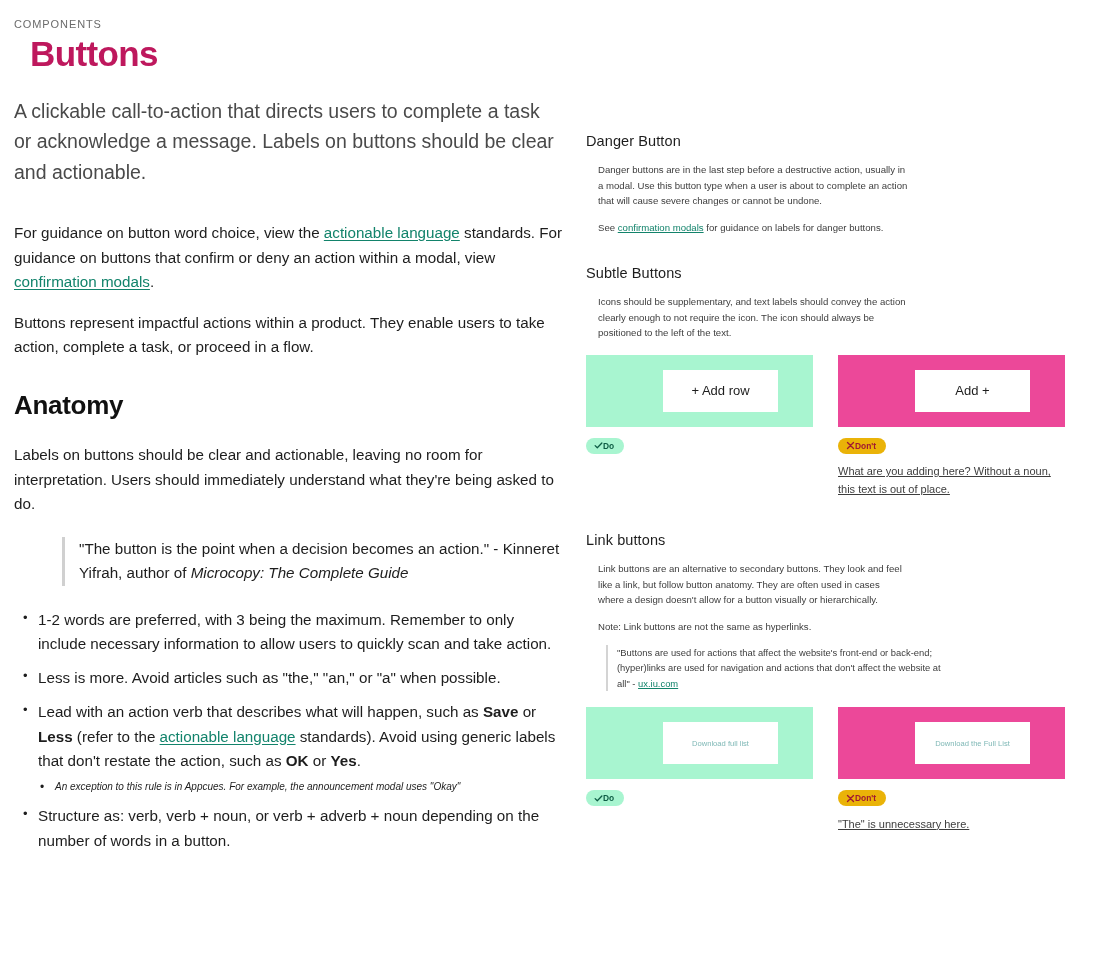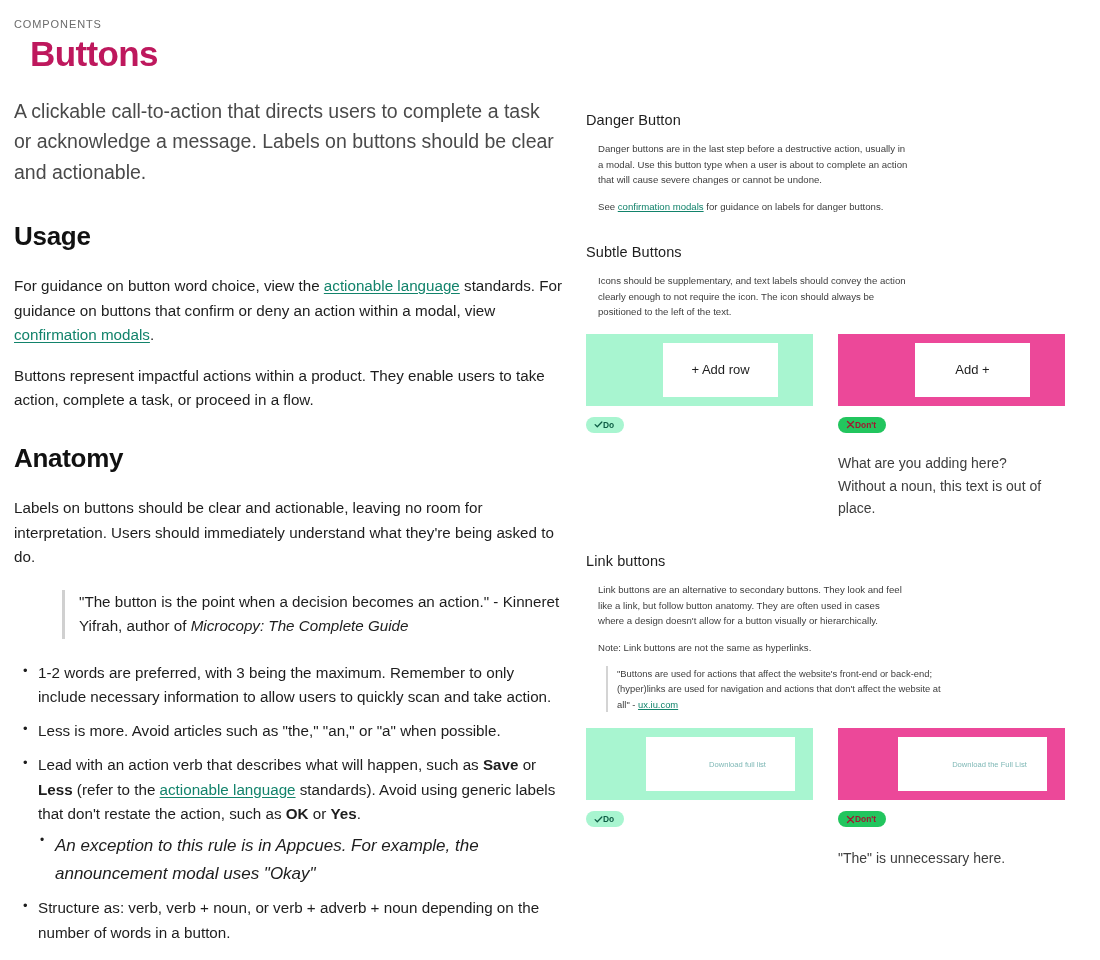--- a/index.html
+++ b/index.html
@@ -102,39 +102,39 @@
   }
   ul.rules ul.sub {
     list-style: none;
     margin: 5px 0 4px 0;
     padding: 0;
   }
   ul.rules ul.sub > li {
     position: relative;
     padding-left: 17px;
     font-style: italic;
-    font-size: 17px;
+    font-size: 10px;
     line-height: 1.62;
     margin: 0;
   }
   ul.rules ul.sub > li::before {
     content: "\2022";
     position: absolute;
     left: 2px;
     top: -1px;
     font-size: 12px;
     font-style: normal;
   }
   b, strong { font-weight: bold; }
 
   
   .right-col {
     position: absolute;
     left: 586px;
-    top: 112px;
+    top: 133px;
     width: 480px;
   }
   .r-block { margin-bottom: 30px; }
   h3.r-title {
     font-size: 14.5px;
     font-weight: 400;
     color: #1d1d1d;
     margin: 0 0 13px 0;
     letter-spacing: 0.1px;
   }
@@ -174,65 +174,64 @@
     align-items: center;
     justify-content: center;
     box-sizing: border-box;
     padding-left: 42px;
   }
   .swatch.do   { background: #a8f5d0; }
   .swatch.dont { background: #ec4899; justify-content: center; }
   .inner-btn {
     background: #ffffff;
     width: 115px;
-    height: 54px;
+    height: 42px;
     display: flex;
     align-items: center;
     justify-content: center;
     font-size: 13px;
     color: #1d1d1d;
   }
   .inner-btn.link-style {
     font-size: 7.6px;
     color: #7fb8b6;
-    padding-left: 34px;
   }
   .badge {
     display: inline-flex;
     align-items: center;
     border-radius: 20px;
     padding: 3px 10px 3px 8px;
     font-size: 8.4px;
     font-weight: bold;
     margin-top: 11px;
   }
   .badge.do   { background: #a8f5d0; color: #0d5c44; }
-  .badge.dont { background: #22c55e; color: #a01832; }
+  .badge.dont { background: #eab308; color: #a01832; }
   .badge svg { display: block; }
   .caption {
-    font-size: 14px;
+    font-size: 11px;
     line-height: 1.6;
     color: #3d3d3d;
-    margin: 19px 0 0 0;
+    margin: 9px 0 0 0;
     max-width: 218px;
+    text-decoration: underline;
   }
   .spacer-cap { visibility: hidden; }
 </style>
 </head>
 <body>
 
 <div class="page">
 
   <div class="left-col">
 
     <div class="eyebrow">COMPONENTS</div>
     <h1 class="page-title">Buttons</h1>
     <p class="lede">A clickable call-to-action that directs users to complete a task or acknowledge a message. Labels on buttons should be clear and actionable.</p>
 
-    <h2 class="section-title">Usage</h2>
     <p class="body-text">
       <span>For guidance on button word choice, view the </span><a class="doc-link" href="#">actionable language</a><span> standards. For guidance on buttons that confirm or deny an action within a modal, view </span><a class="doc-link" href="#">confirmation modals</a><span>.</span>
     </p>
     <p class="body-text">Buttons represent impactful actions within a product. They enable users to take action, complete a task, or proceed in a flow.</p>
 
     <h2 class="section-title" style="margin-top:30px;">Anatomy</h2>
     <p class="body-text">Labels on buttons should be clear and actionable, leaving no room for interpretation. Users should immediately understand what they're being asked to do.</p>
 
     <blockquote class="quote">
       <span>"The button is the point when a decision becomes an action." - Kinneret Yifrah, author of </span><em>Microcopy: The Complete Guide</em>

